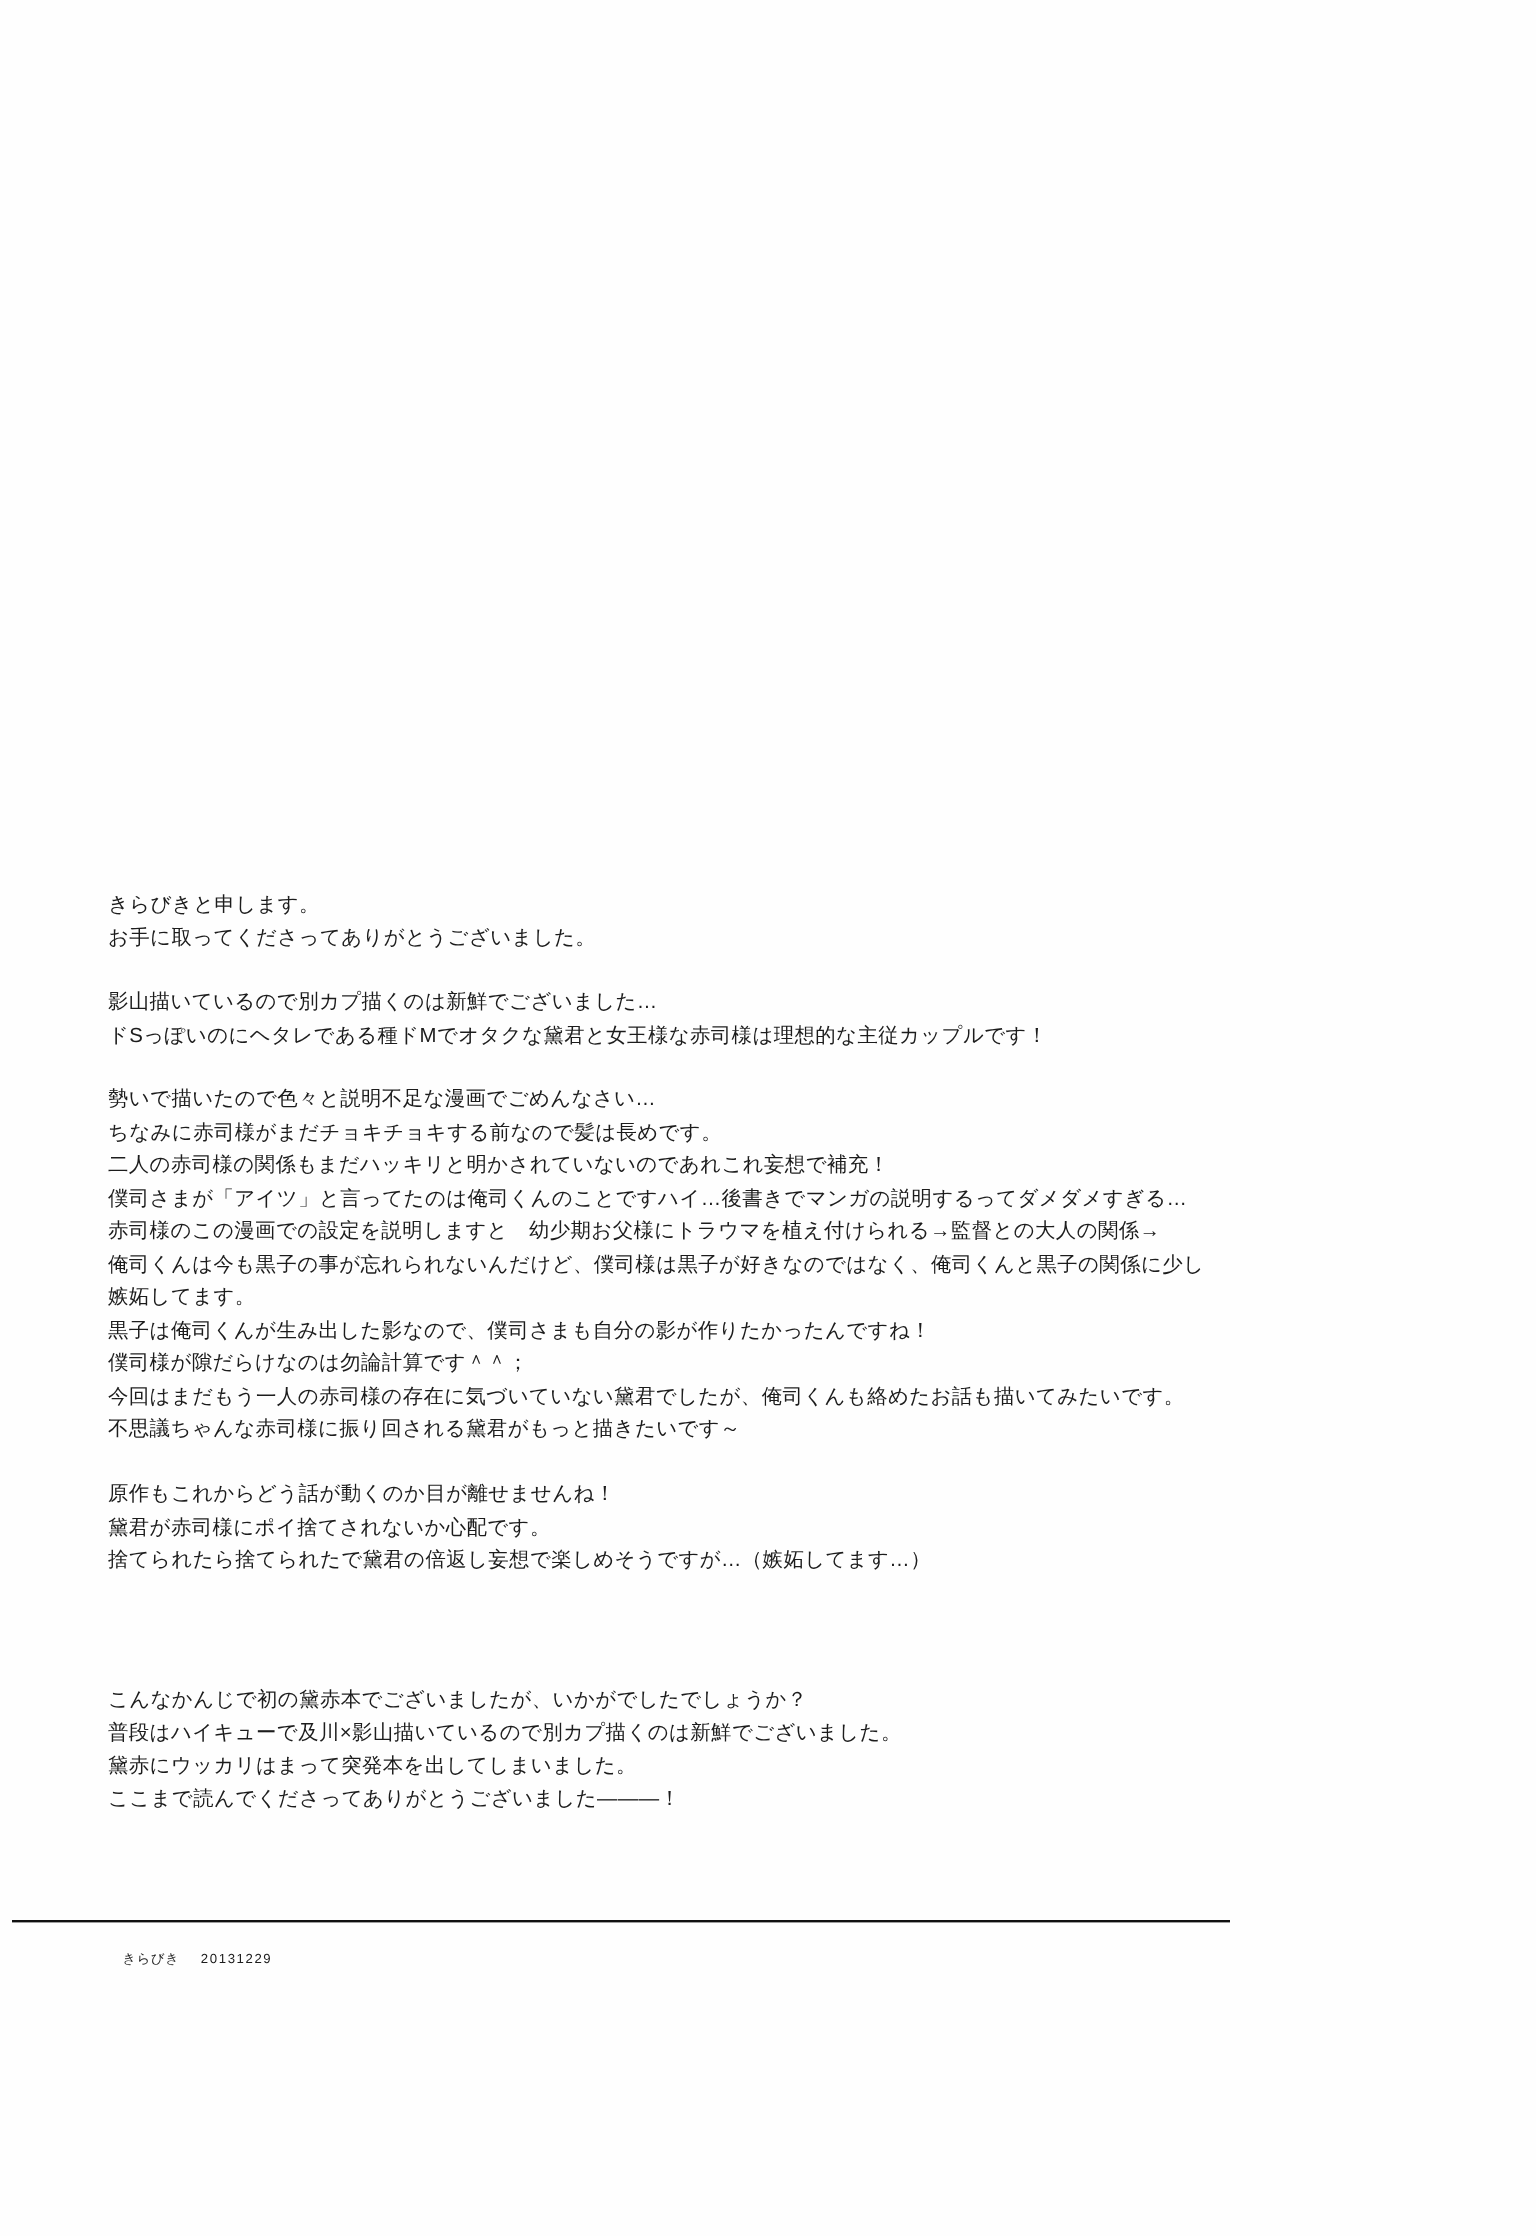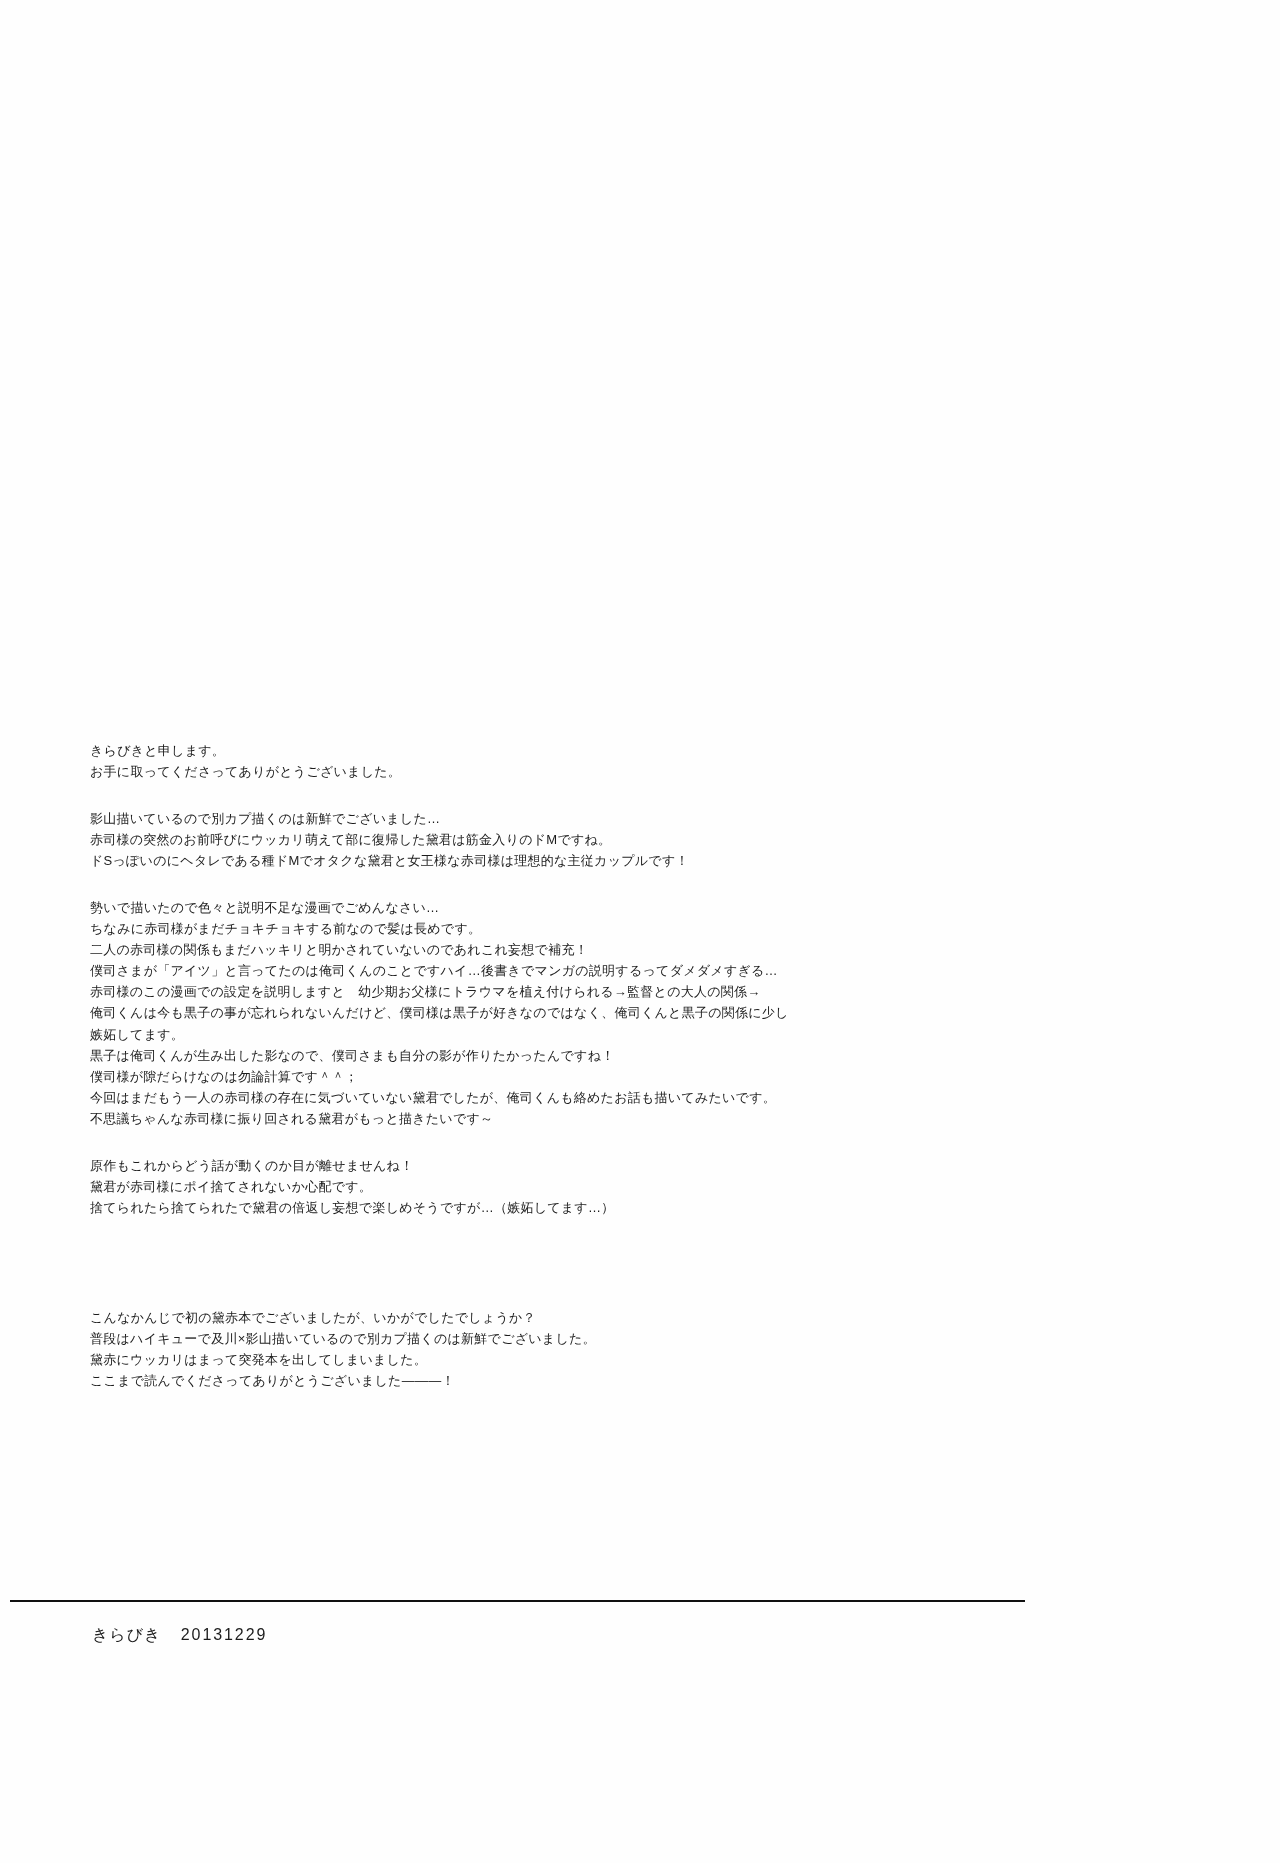--- a/index.html
+++ b/index.html
@@ -27,42 +27,42 @@
     width: 1090px;
   }
   .para {
     margin: 0 0 26px 0;
   }
   .para:last-child {
     margin-bottom: 0;
     margin-top: 35px;
   }
   .line {
-    font-size: 13px;
+    font-size: 17px;
     line-height: 1.62;
     letter-spacing: 0.02em;
     white-space: pre-wrap;
     color: #1c1c1c;
   }
   .spacer-lg {
     height: 28px;
   }
   .rule {
     position: absolute;
     left: 10px;
     top: 1600px;
     width: 1015px;
     height: 2px;
     background: #111111;
   }
   .signature {
     position: absolute;
-    left: 92px;
+    left: 102px;
     top: 1625px;
-    font-size: 16px;
+    font-size: 11px;
     letter-spacing: 0.06em;
     color: #1c1c1c;
   }
   .sig-name {
     display: inline;
   }
   .sig-date {
     display: inline;
     margin-left: 14px;
     letter-spacing: 0.12em;
@@ -75,21 +75,20 @@
 
   <div class="afterword">
 
     <div class="para">
       <div class="line">きらびきと申します。</div>
       <div class="line">お手に取ってくださってありがとうございました。</div>
     </div>
 
     <div class="para">
       <div class="line">影山描いているので別カプ描くのは新鮮でございました…</div>
-      <div class="line">赤司様の突然のお前呼びにウッカリ萌えて部に復帰した黛君は筋金入りのドMですね。</div>
       <div class="line">ドSっぽいのにヘタレである種ドMでオタクな黛君と女王様な赤司様は理想的な主従カップルです！</div>
     </div>
 
     <div class="para">
       <div class="line">勢いで描いたので色々と説明不足な漫画でごめんなさい…</div>
       <div class="line">ちなみに赤司様がまだチョキチョキする前なので髪は長めです。</div>
       <div class="line">二人の赤司様の関係もまだハッキリと明かされていないのであれこれ妄想で補充！</div>
       <div class="line">僕司さまが「アイツ」と言ってたのは俺司くんのことですハイ…後書きでマンガの説明するってダメダメすぎる…</div>
       <div class="line">赤司様のこの漫画での設定を説明しますと　幼少期お父様にトラウマを植え付けられる→監督との大人の関係→</div>
       <div class="line">俺司くんは今も黒子の事が忘れられないんだけど、僕司様は黒子が好きなのではなく、俺司くんと黒子の関係に少し</div>

